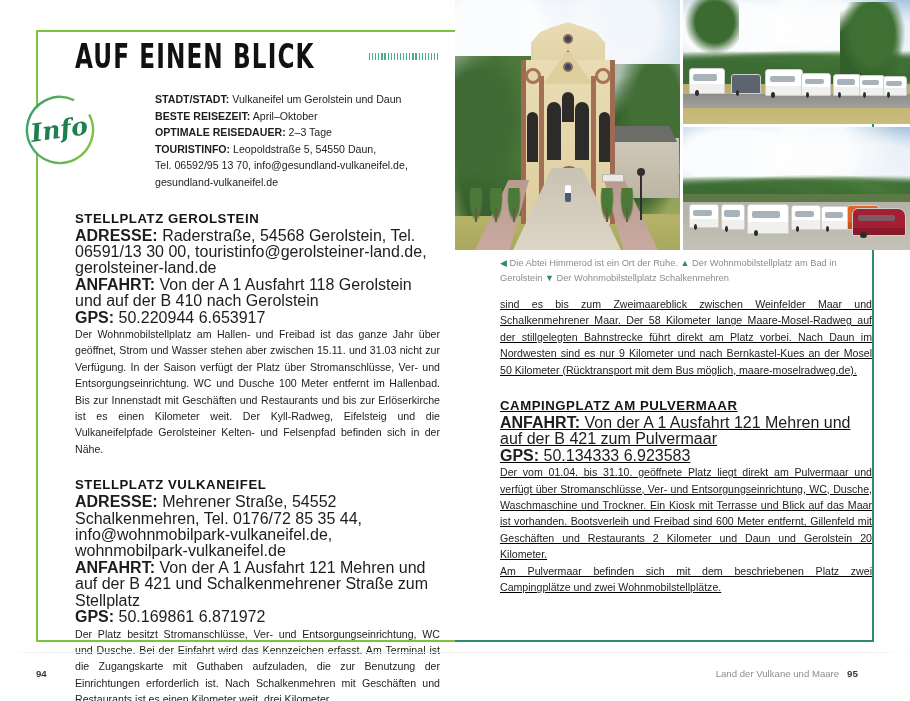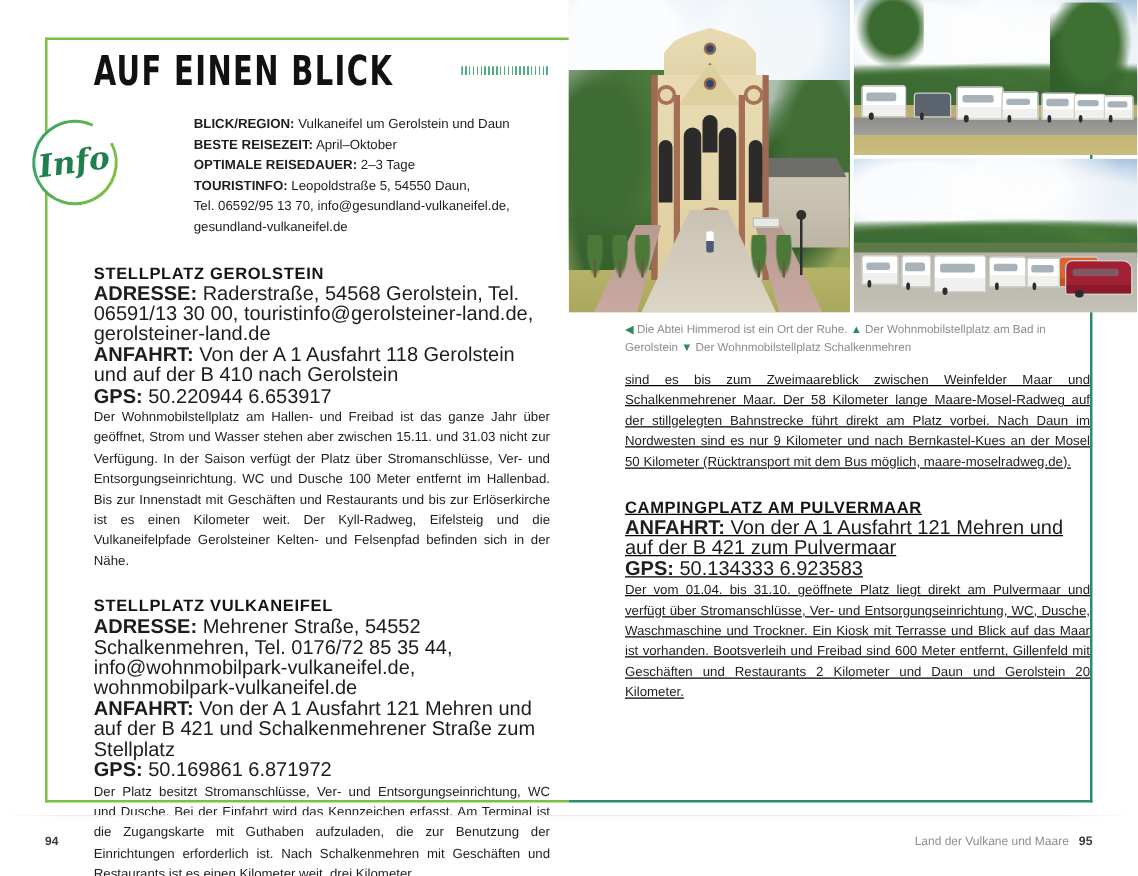--- a/index.html
+++ b/index.html
@@ -307,21 +307,21 @@
   
   .footer-rule {
     position:absolute; left:0; top:652px; width:910px; height:1px;
     background: linear-gradient(to right, rgba(255,255,255,0) 0%, #ededed 6%, #ededed 94%, rgba(255,255,255,0) 100%);
   }
   .folio-left {
     position:absolute; left:36px; top:668px;
     font-size:9.6px; font-weight:700; color:#3a3a3a;
   }
   .folio-right {
-    position:absolute; right:36px; top:668px;
+    position:absolute; right:52px; top:668px;
     font-size:9.6px; color:#8d8d8d;
   }
   .folio-right b { color:#3a3a3a; font-size:9.8px; margin-left:8px; }
 </style>
 </head>
 <body>
 
 <div id="page">
 
   <div id="left-page">
@@ -342,21 +342,21 @@
     </div>
 
     <div class="content-left">
 
       <div class="headline-row">
         <div class="headline">AUF EINEN BLICK</div>
         <div class="dotline"></div>
       </div>
 
       <div class="info-block">
-        <div><span class="k">BLICK/REGION:</span><span> Vulkaneifel um Gerolstein und Daun</span></div>
+        <div><span class="k">STADT/STADT:</span><span> Vulkaneifel um Gerolstein und Daun</span></div>
         <div><span class="k">BESTE REISEZEIT:</span><span> April–Oktober</span></div>
         <div><span class="k">OPTIMALE REISEDAUER:</span><span> 2–3 Tage</span></div>
         <div><span class="k">TOURISTINFO:</span><span> Leopoldstraße 5, 54550 Daun,</span></div>
         <div><span>Tel. 06592/95 13 70, info@gesundland-vulkaneifel.de,</span></div>
         <div><span>gesundland-vulkaneifel.de</span></div>
       </div>
 
       <h3 class="sect">STELLPLATZ GEROLSTEIN</h3>
       <p class="meta"><span class="k">ADRESSE:</span><span> Raderstraße, 54568 Gerolstein, Tel. 06591/13 30 00, touristinfo@gerolsteiner-land.de, gerolsteiner-land.de</span></p>
       <p class="meta"><span class="k">ANFAHRT:</span><span> Von der A 1 Ausfahrt 118 Gerolstein und auf der B 410 nach Gerolstein</span></p>
@@ -483,20 +483,21 @@
       <span>Der Wohnmobilstellplatz Schalkenmehren</span>
     </div>
 
     <div class="content-right">
       <p class="body">sind es bis zum Zweimaareblick zwischen Weinfelder Maar und Schalkenmehrener Maar. Der 58 Kilometer lange Maare-Mosel-Radweg auf der stillgelegten Bahnstrecke führt direkt am Platz vorbei. Nach Daun im Nordwesten sind es nur 9 Kilometer und nach Bernkastel-Kues an der Mosel 50 Kilometer (Rücktransport mit dem Bus möglich, maare-moselradweg.de).</p>
 
       <h3 class="sect">CAMPINGPLATZ AM PULVERMAAR</h3>
       <p class="meta"><span class="k">ANFAHRT:</span><span> Von der A 1 Ausfahrt 121 Mehren und auf der B 421 zum Pulvermaar</span></p>
       <p class="meta"><span class="k">GPS:</span><span> 50.134333 6.923583</span></p>
       <p class="body">Der vom 01.04. bis 31.10. geöffnete Platz liegt direkt am Pulvermaar und verfügt über Stromanschlüsse, Ver- und Entsorgungseinrichtung, WC, Dusche, Waschmaschine und Trockner. Ein Kiosk mit Terrasse und Blick auf das Maar ist vorhanden. Bootsverleih und Freibad sind 600 Meter entfernt, Gillenfeld mit Geschäften und Restaurants 2 Kilometer und Daun und Gerolstein 20 Kilometer.</p>
+      <p class="body">Am Pulvermaar befinden sich mit dem beschriebenen Platz zwei Campingplätze und zwei Wohnmobilstellplätze.</p>
     </div>
   </div>
 
   <div class="footer-rule"></div>
   <div class="folio-left">94</div>
   <div class="folio-right">
     <span>Land der Vulkane und Maare</span><b>95</b>
   </div>
 
 </div>

